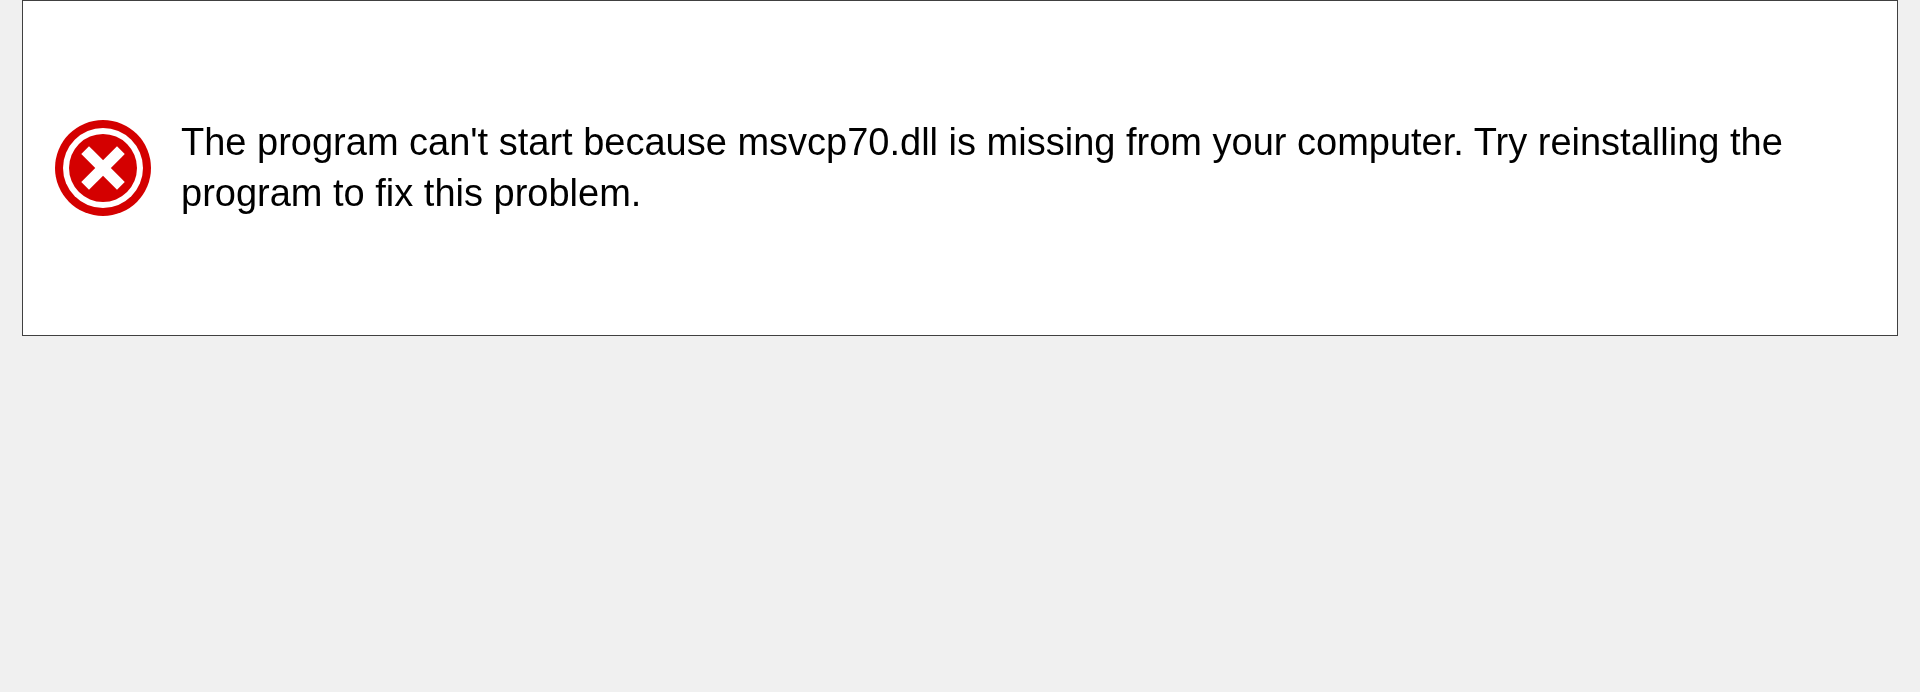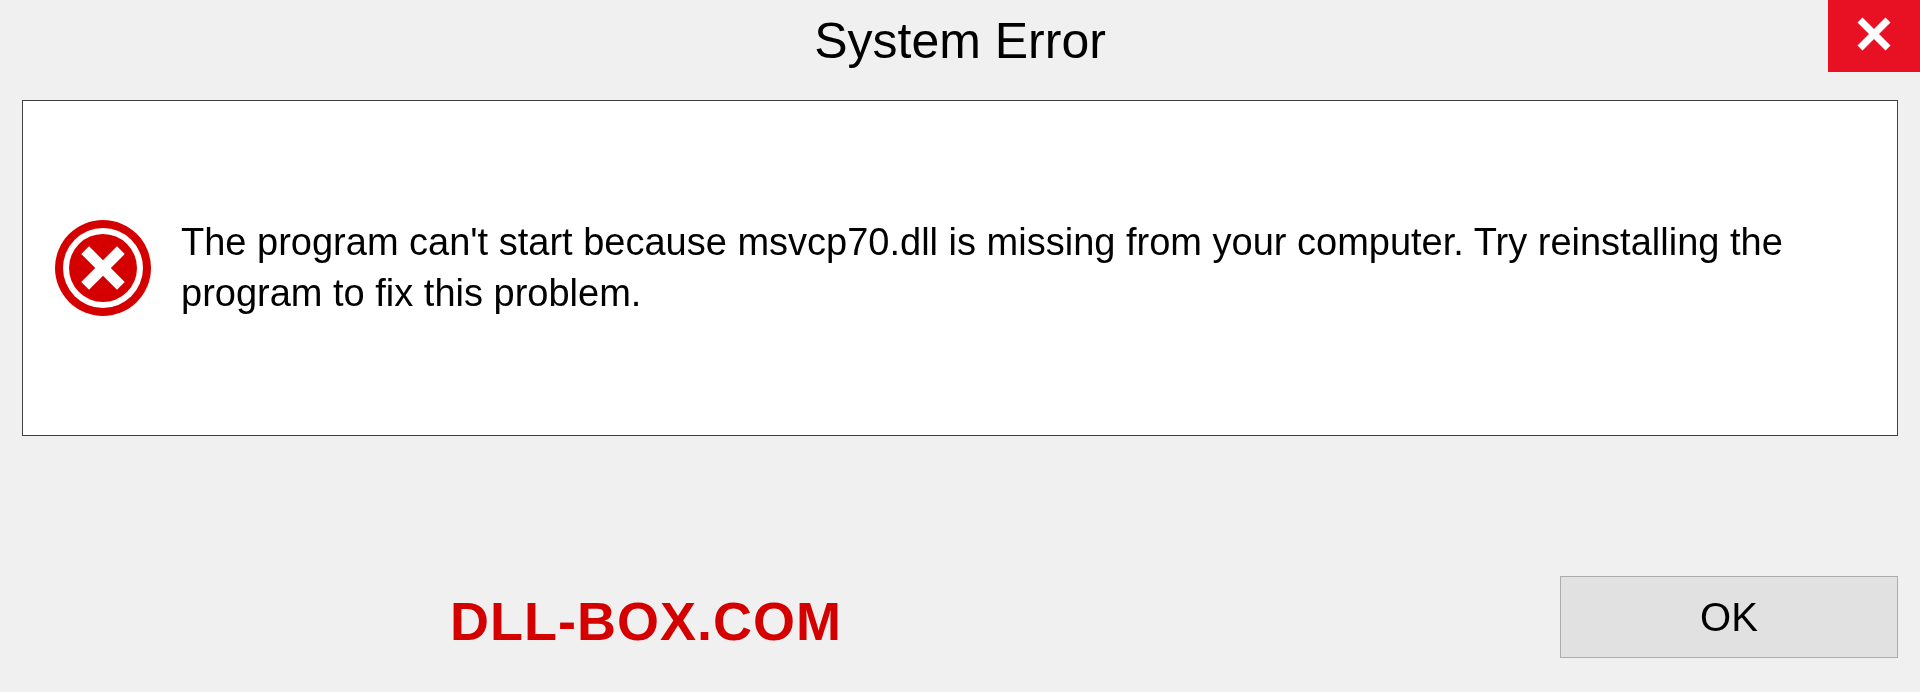--- a/index.html
+++ b/index.html
@@ -122,45 +122,28 @@
       color: #000;
       font-family: "Segoe UI", Tahoma, Arial, sans-serif;
       margin-bottom: 8px;
     }
   </style>
 </head>
 <body>
 
 <div class="dialog">
 
-  <div class="title-bar">
-    <span class="title-text">System Error</span>
-    <div class="close-button">
-      <span>
-        <svg viewBox="0 0 40 40">
-          <line x1="6" y1="6" x2="34" y2="34" stroke="#fff" stroke-width="7" stroke-linecap="butt"></line>
-          <line x1="34" y1="6" x2="6" y2="34" stroke="#fff" stroke-width="7" stroke-linecap="butt"></line>
-        </svg>
-      </span>
-    </div>
-  </div>
 
   <div class="content-area">
     <div class="icon-wrap">
       <svg viewBox="0 0 100 100">
         <circle cx="50" cy="50" r="48" fill="#d40000"></circle>
         <circle cx="50" cy="50" r="40" fill="#fff"></circle>
         <circle cx="50" cy="50" r="34" fill="#d40000"></circle>
         <line x1="36" y1="36" x2="64" y2="64" stroke="#fff" stroke-width="11" stroke-linecap="square"></line>
         <line x1="64" y1="36" x2="36" y2="64" stroke="#fff" stroke-width="11" stroke-linecap="square"></line>
       </svg>
     </div>
     <div class="message">The program can't start because msvcp70.dll is missing from your computer. Try reinstalling the program to fix this problem.</div>
   </div>
 
-  <div class="footer">
-    <div class="branding">DLL-BOX.COM</div>
-    <button class="ok-button">
-      <span>OK</span>
-    </button>
-  </div>
 
 </div>
 
 </body></html>

